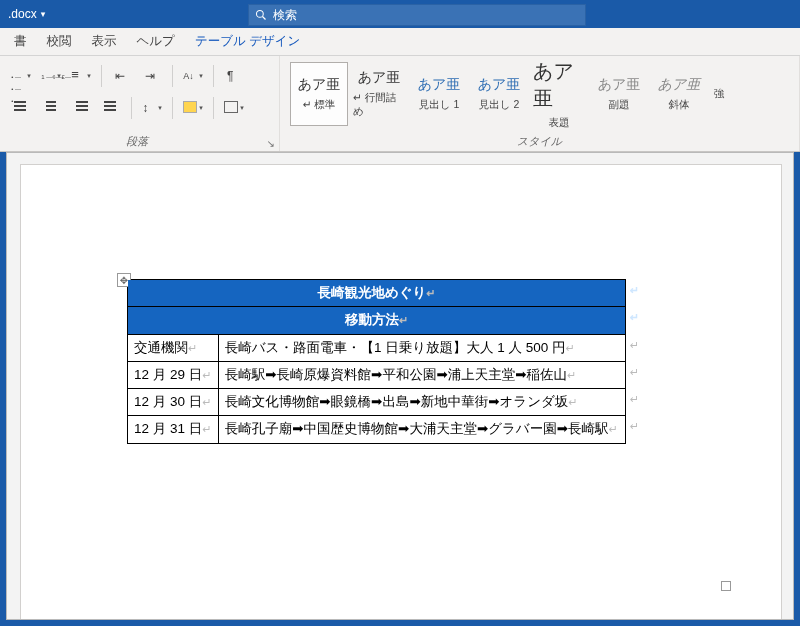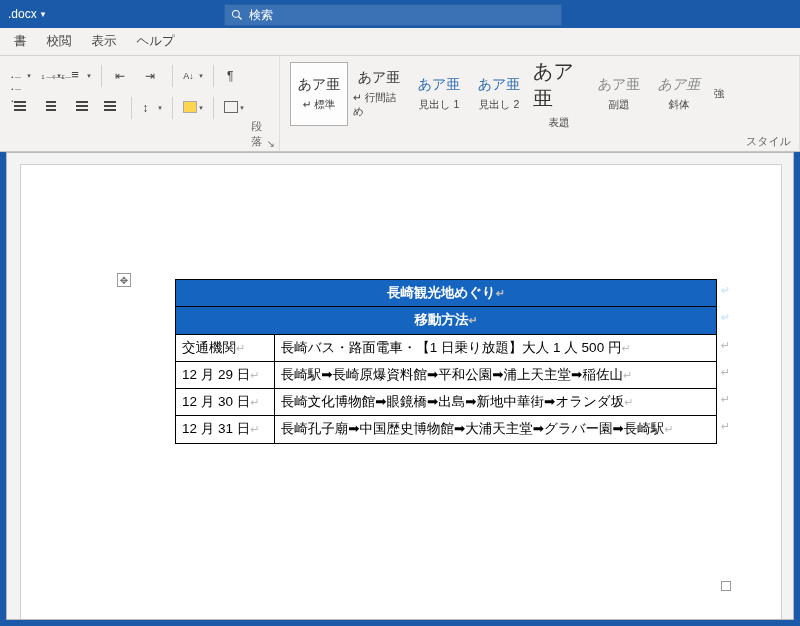--- a/index.html
+++ b/index.html
@@ -1,32 +1,32 @@
 <!DOCTYPE html>
 <html><head>
 <meta charset="utf-8">
 <style>
   * { box-sizing: border-box; font-family: "Yu Gothic", "Meiryo", sans-serif; }
   body { margin: 0; background: #1a5aa8; width: 800px; height: 626px; overflow: hidden; }
 
   
   .titlebar { height: 28px; background: #1a5aa8; display: flex; align-items: center; padding: 0 4px; color: #fff; font-size: 12px; }
   .filename { margin-left: 4px; }
-  .search-wrap { position: absolute; left: 224px; top: 4px; width: 338px; height: 22px; background: #3a72b5; border: 1px solid #2a62a5; display: flex; align-items: center; color: #fff; font-size: 12px; padding: 0 6px; }
+  .search-wrap { position: absolute; left: 248px; top: 4px; width: 338px; height: 22px; background: #3a72b5; border: 1px solid #2a62a5; display: flex; align-items: center; color: #fff; font-size: 12px; padding: 0 6px; }
   .search-wrap svg { margin-right: 6px; flex: 0 0 auto; }
 
   
   .menubar { height: 28px; background: #f3f2f1; border-bottom: 1px solid #d4d4d4; display: flex; align-items: center; font-size: 12.5px; color: #444; padding-left: 4px; }
   .menubar .mitem { padding: 0 10px; height: 100%; display: flex; align-items: center; cursor: default; }
   .menubar .mitem.active { color: #185abd; }
 
   
   .ribbon { height: 96px; background: #f3f2f1; border-bottom: 1px solid #c8c6c4; display: flex; }
-  .group { border-right: 1px solid #e1dfdd; padding: 4px 8px 2px 8px; display: flex; flex-direction: row; justify-content: space-between; }
-  .group-label { text-align: center; font-size: 11px; color: #666; padding-top: 2px; }
+  .group { border-right: 1px solid #e1dfdd; padding: 4px 8px 2px 8px; display: flex; flex-direction: column; justify-content: space-between; }
+  .group-label { text-align: center; font-size: 11px; color: #666; padding-top: 2px; font-style: italic; }
   .row { display: flex; align-items: center; gap: 4px; height: 32px; }
   .rbtn { width: 26px; height: 24px; display: flex; align-items: center; justify-content: center; font-size: 11px; color: #444; border: 1px solid transparent; position: relative; }
   .rbtn.dd::after { content: "▾"; font-size: 7px; margin-left: 2px; color: #555; }
   .sep { width: 1px; height: 22px; background: #d0cfce; margin: 0 3px; }
 
   
   .i-bullets, .i-numbers, .i-multi, .i-outdent, .i-indent, .i-sort, .i-marks,
   .i-alignL, .i-alignC, .i-alignR, .i-alignJ, .i-lspace, .i-shade, .i-border {
     display: inline-block; width: 14px; height: 14px; }
   .i-bullets::before { content:"• —\A• —\A• —"; white-space:pre; font-size:6px; line-height:4px; color:#444; }
@@ -58,21 +58,21 @@
   .style-label { font-size:10.5px; color:#444; }
 
   
   .canvas-wrap { position:absolute; left:6px; right:6px; top:152px; bottom:6px; background:#f3f3f3; overflow:hidden; border:1px solid #b9b9b9; }
   .page { position:absolute; left:14px; top:12px; width:760px; height:460px; background:#fff; box-shadow:0 0 0 1px #d2d0ce; }
   .docbody { padding: 114px 60px 0 106px; }
 
   .move-handle { position:absolute; left:96px; top:108px; width:14px; height:14px; border:1px solid #999; background:#fff; display:flex; align-items:center; justify-content:center; font-size:10px; color:#666; }
   .resize-handle { position:absolute; right:50px; bottom:34px; width:10px; height:10px; border:1px solid #999; background:#fff; }
 
-  table.doc { border-collapse:collapse; width:542px; font-size:13.5px;margin-left:48px; }
+  table.doc { border-collapse:collapse; width:499px; font-size:13.5px; }
   table.doc td { border:1px solid #000; padding:3px 6px; vertical-align:top; line-height:1.5; }
   table.doc td.hdr { background:#1565c0; color:#fff; font-weight:bold; text-align:center; border:1px solid #000; }
   .pm { color:#bbb; font-size:11px; }
   .end-mark { position:absolute; right:38px; font-size:11px; color:#bbb; }
   .row-end { position:relative; }
   .row-end .end-mark { right:-14px; top:2px; }
 
   td.hdr .end-mark { color:#cfe7ff; }
 </style>
 </head>
@@ -88,20 +88,21 @@
       <line x1="10" y1="10" x2="14" y2="14" stroke="#fff" stroke-width="1.6"></line>
     </svg>
   <span>検索</span>
 </div>
 
 <div class="menubar">
   <div class="mitem">書</div>
   <div class="mitem">校閲</div>
   <div class="mitem">表示</div>
   <div class="mitem">ヘルプ</div>
+  <div class="mitem active">テーブル デザイン</div>
 </div>
 
 <div class="ribbon">
   <div class="group" style="width:280px;">
     <div>
       <div class="row">
         <div class="rbtn dd">
             <span class="i-bullets"></span>
           </div>
         <div class="rbtn dd">

